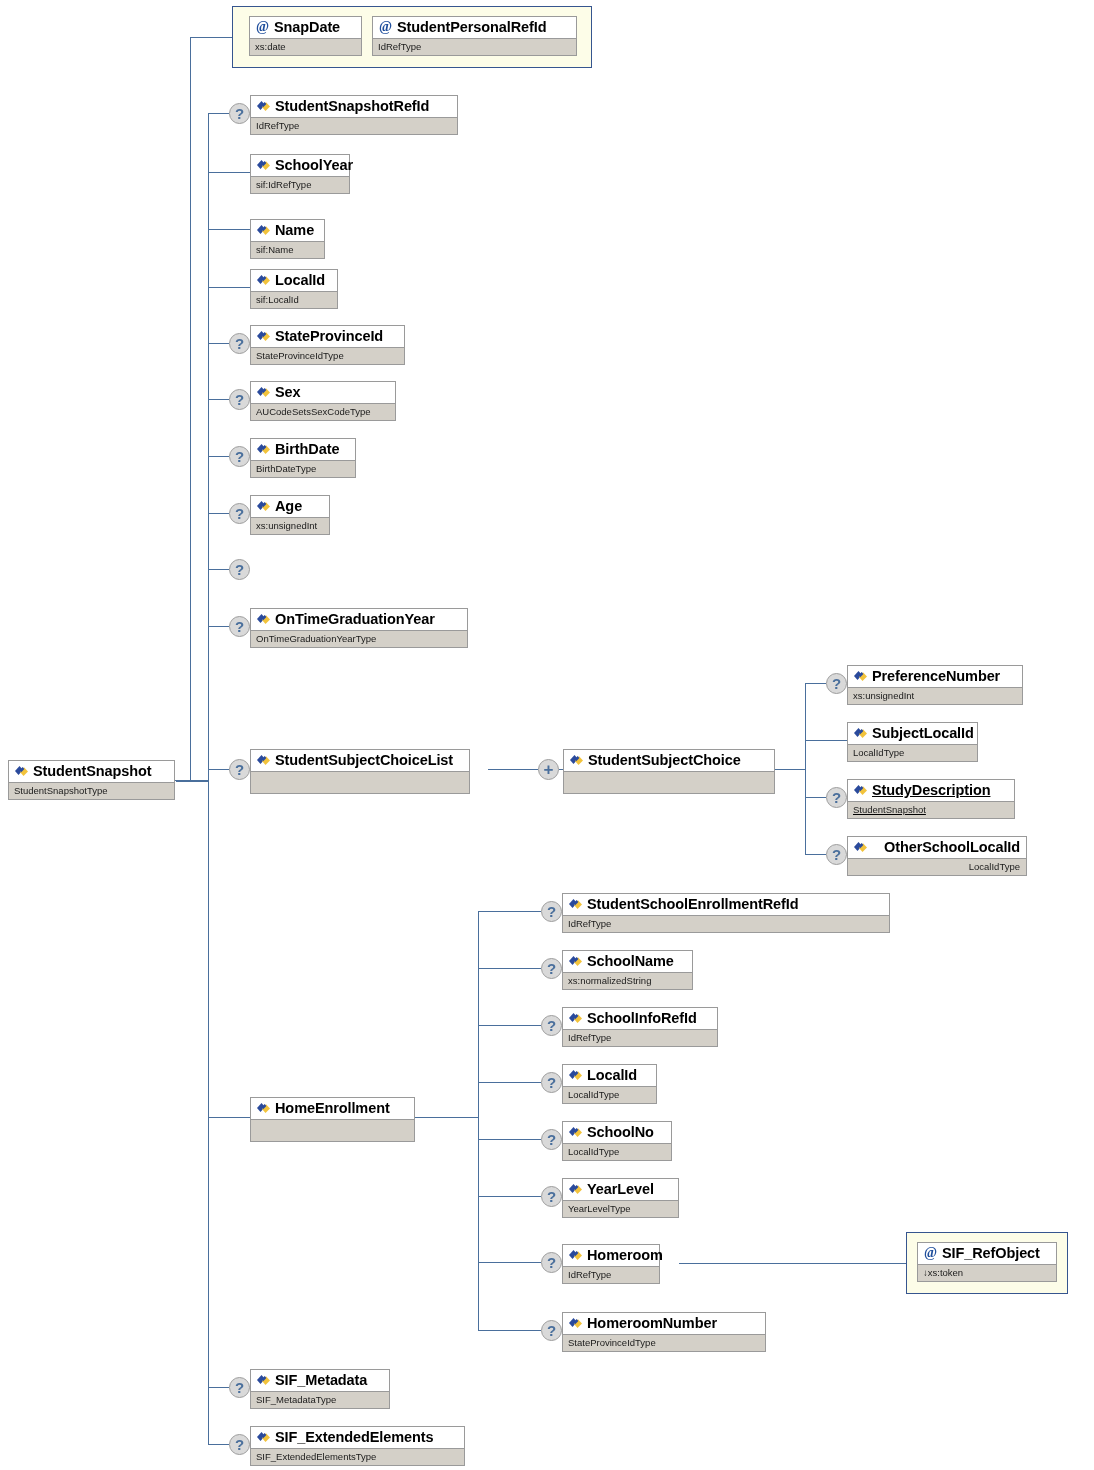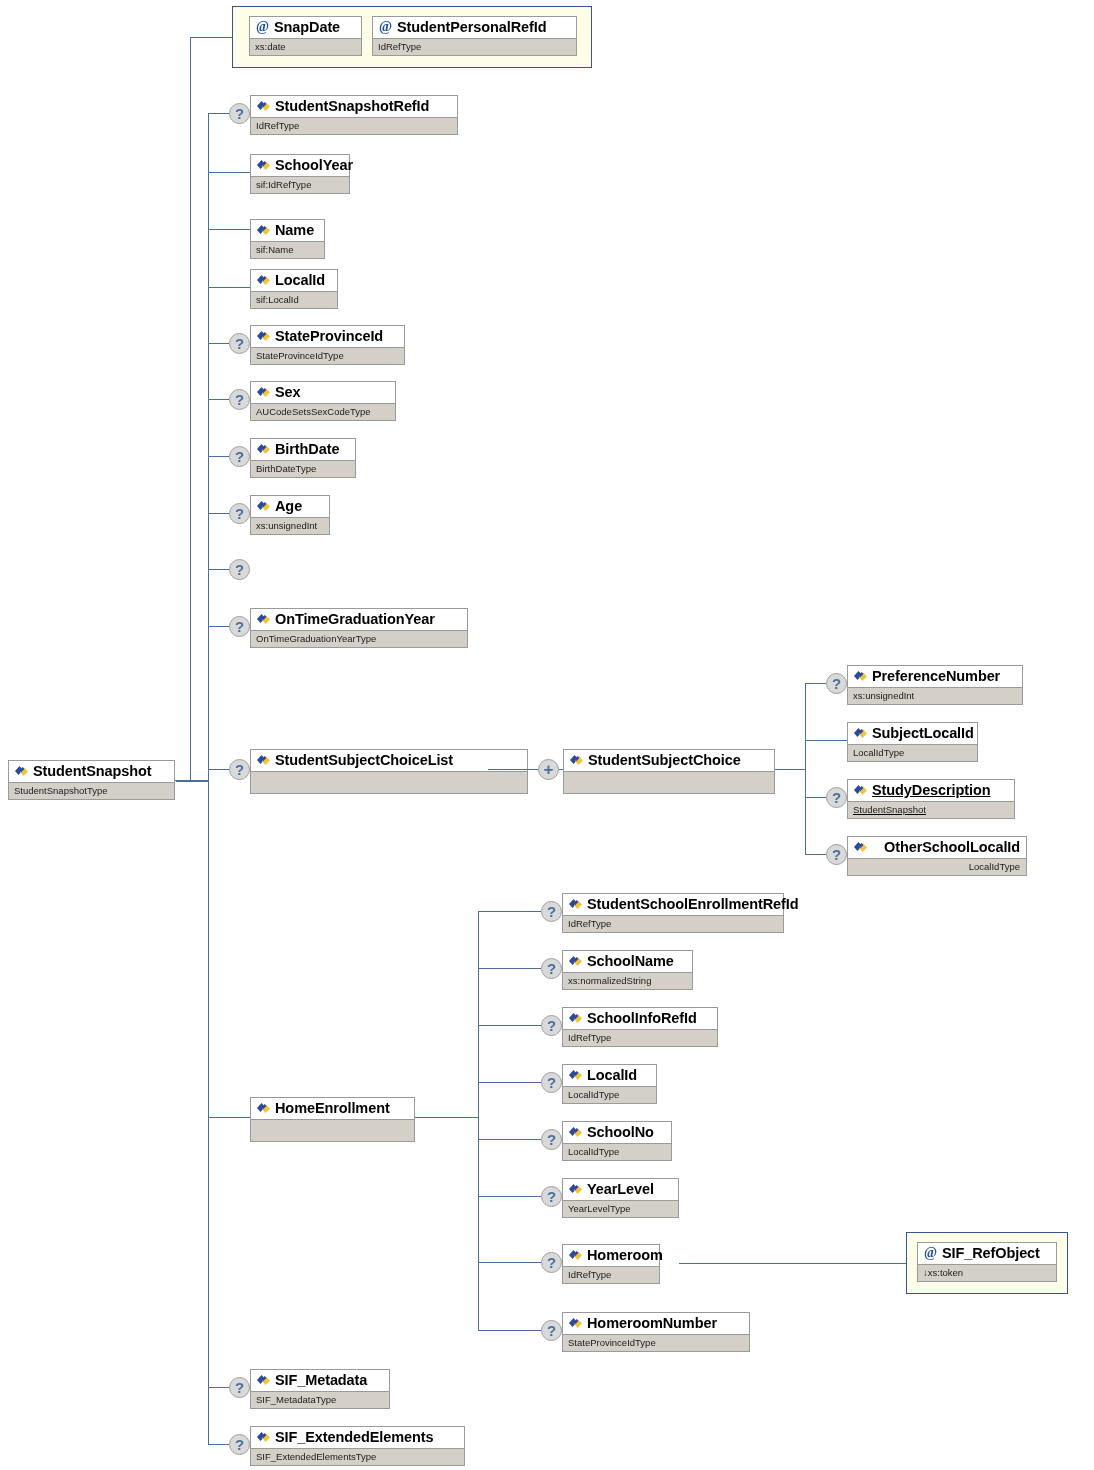--- a/index.html
+++ b/index.html
@@ -199,21 +199,21 @@
             <path d="M6 8 L10 3.2 L14 7.5 L9.5 12 Z" fill="#f2c33c"></path>
             <path d="M5.6 6.2 L8.6 3 L10.4 5.1 L7.2 8.3 Z" fill="#2a4a9c"></path>
           </svg>
         </span>OnTimeGraduationYear</span>
       <span class="ty">OnTimeGraduationYearType</span>
     </div>
     <div class="ln lnh" style="left: 208px; top: 769px; width: 21px;"></div>
     <div class="mk q" style="left: 229px; top: 759px;">
       <span>?</span>
     </div>
-    <div class="node empty-ty" style="left: 250px; top: 749px; width: 278px;">
+    <div class="node empty-ty" style="left: 250px; top: 749px; width: 220px;">
       <span class="nm"><span class="gly">
           <svg width="15" height="14" viewBox="0 0 15 14">
             <path d="M1 7 L5.5 2 L9 6 L4.5 11 Z" fill="#2a4a9c"></path>
             <path d="M6 8 L10 3.2 L14 7.5 L9.5 12 Z" fill="#f2c33c"></path>
             <path d="M5.6 6.2 L8.6 3 L10.4 5.1 L7.2 8.3 Z" fill="#2a4a9c"></path>
           </svg>
         </span>StudentSubjectChoiceList</span>
       <span class="ty"></span>
     </div>
     <div class="ln lnh" style="left: 208px; top: 1117px; width: 42px;"></div>
@@ -324,21 +324,21 @@
           </svg>
         </span>OtherSchoolLocalId</span>
       <span class="ty">LocalIdType</span>
     </div>
     <div class="ln lnh" style="left: 415px; top: 1117px; width: 63px;"></div>
     <div class="ln lnv" style="left: 478px; top: 911px; height: 419px;"></div>
     <div class="ln lnh" style="left: 478px; top: 911px; width: 63px;"></div>
     <div class="mk q" style="left: 541px; top: 901px;">
       <span>?</span>
     </div>
-    <div class="node" style="left: 562px; top: 893px; width: 222px;">
+    <div class="node" style="left: 562px; top: 893px; width: 328px;">
       <span class="nm"><span class="gly">
           <svg width="15" height="14" viewBox="0 0 15 14">
             <path d="M1 7 L5.5 2 L9 6 L4.5 11 Z" fill="#2a4a9c"></path>
             <path d="M6 8 L10 3.2 L14 7.5 L9.5 12 Z" fill="#f2c33c"></path>
             <path d="M5.6 6.2 L8.6 3 L10.4 5.1 L7.2 8.3 Z" fill="#2a4a9c"></path>
           </svg>
         </span>StudentSchoolEnrollmentRefId</span>
       <span class="ty">IdRefType</span>
     </div>
     <div class="ln lnh" style="left: 478px; top: 968px; width: 63px;"></div>
@@ -422,21 +422,21 @@
             <path d="M6 8 L10 3.2 L14 7.5 L9.5 12 Z" fill="#f2c33c"></path>
             <path d="M5.6 6.2 L8.6 3 L10.4 5.1 L7.2 8.3 Z" fill="#2a4a9c"></path>
           </svg>
         </span>Homeroom</span>
       <span class="ty">IdRefType</span>
     </div>
     <div class="ln lnh" style="left: 478px; top: 1330px; width: 63px;"></div>
     <div class="mk q" style="left: 541px; top: 1320px;">
       <span>?</span>
     </div>
-    <div class="node" style="left: 562px; top: 1312px; width: 188px;">
+    <div class="node" style="left: 562px; top: 1312px; width: 204px;">
       <span class="nm"><span class="gly">
           <svg width="15" height="14" viewBox="0 0 15 14">
             <path d="M1 7 L5.5 2 L9 6 L4.5 11 Z" fill="#2a4a9c"></path>
             <path d="M6 8 L10 3.2 L14 7.5 L9.5 12 Z" fill="#f2c33c"></path>
             <path d="M5.6 6.2 L8.6 3 L10.4 5.1 L7.2 8.3 Z" fill="#2a4a9c"></path>
           </svg>
         </span>HomeroomNumber</span>
       <span class="ty">StateProvinceIdType</span>
     </div>
     <div class="ln lnh" style="left: 679px; top: 1263px; width: 230px;"></div>

